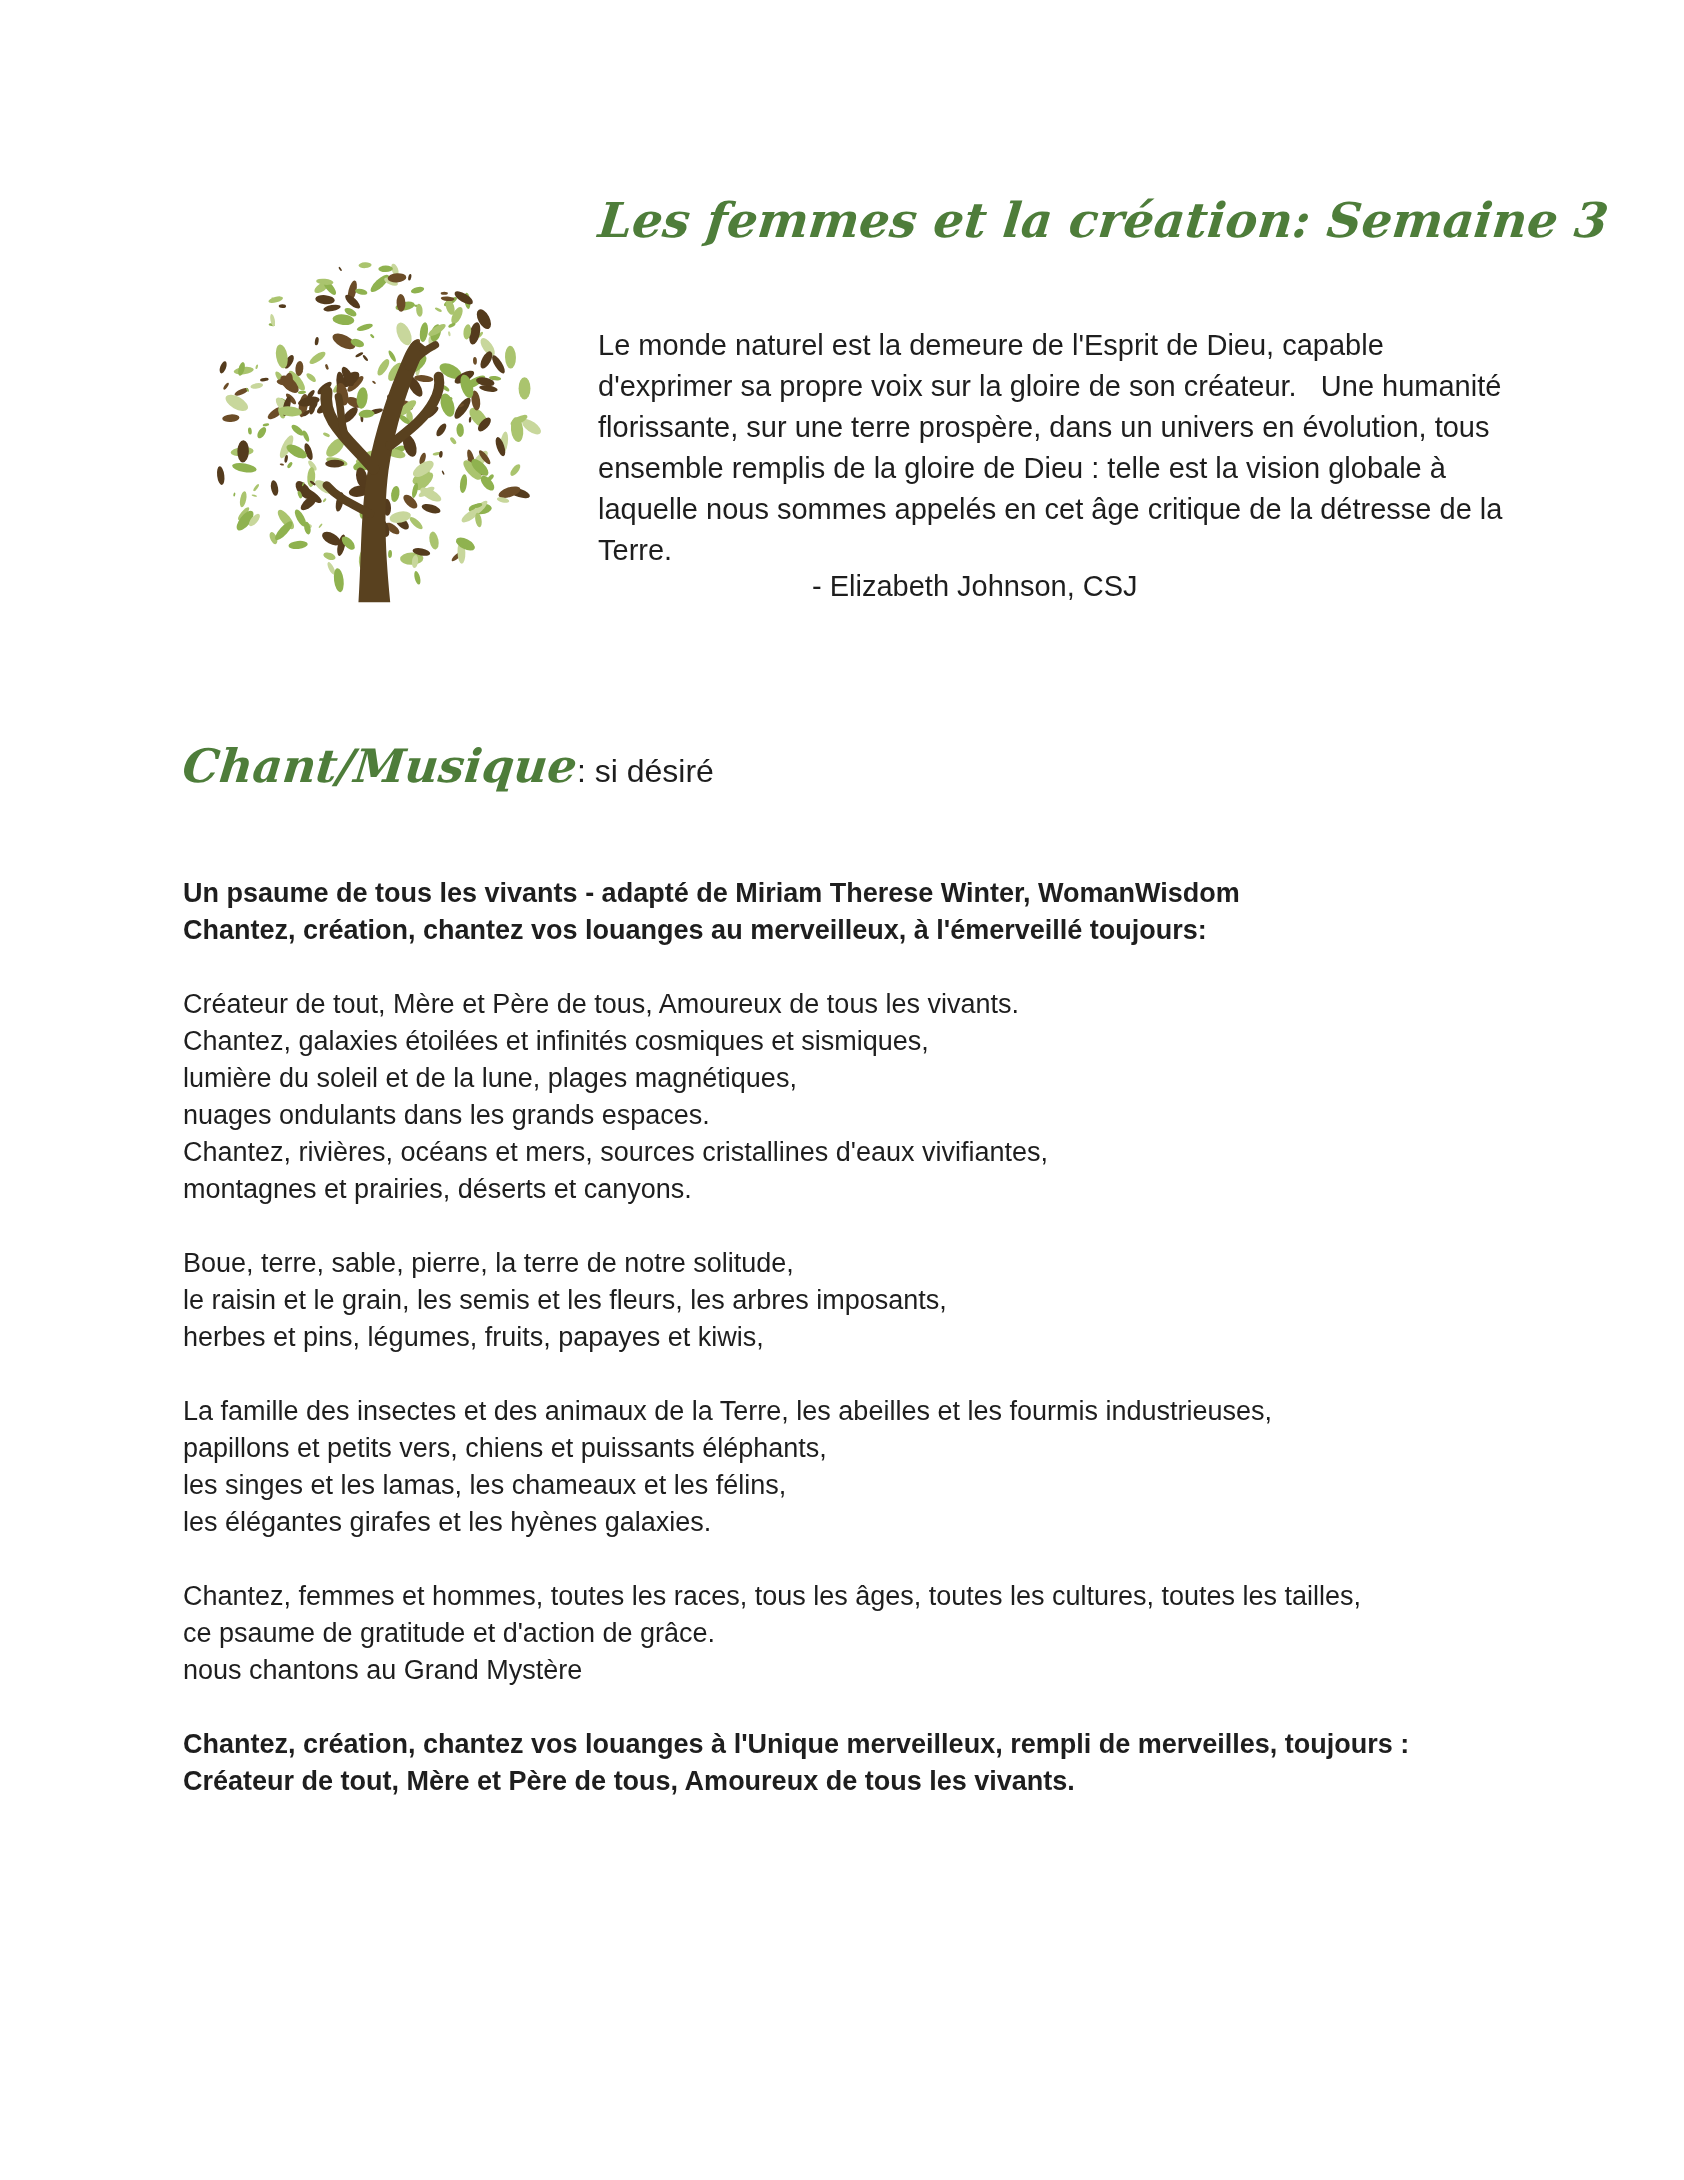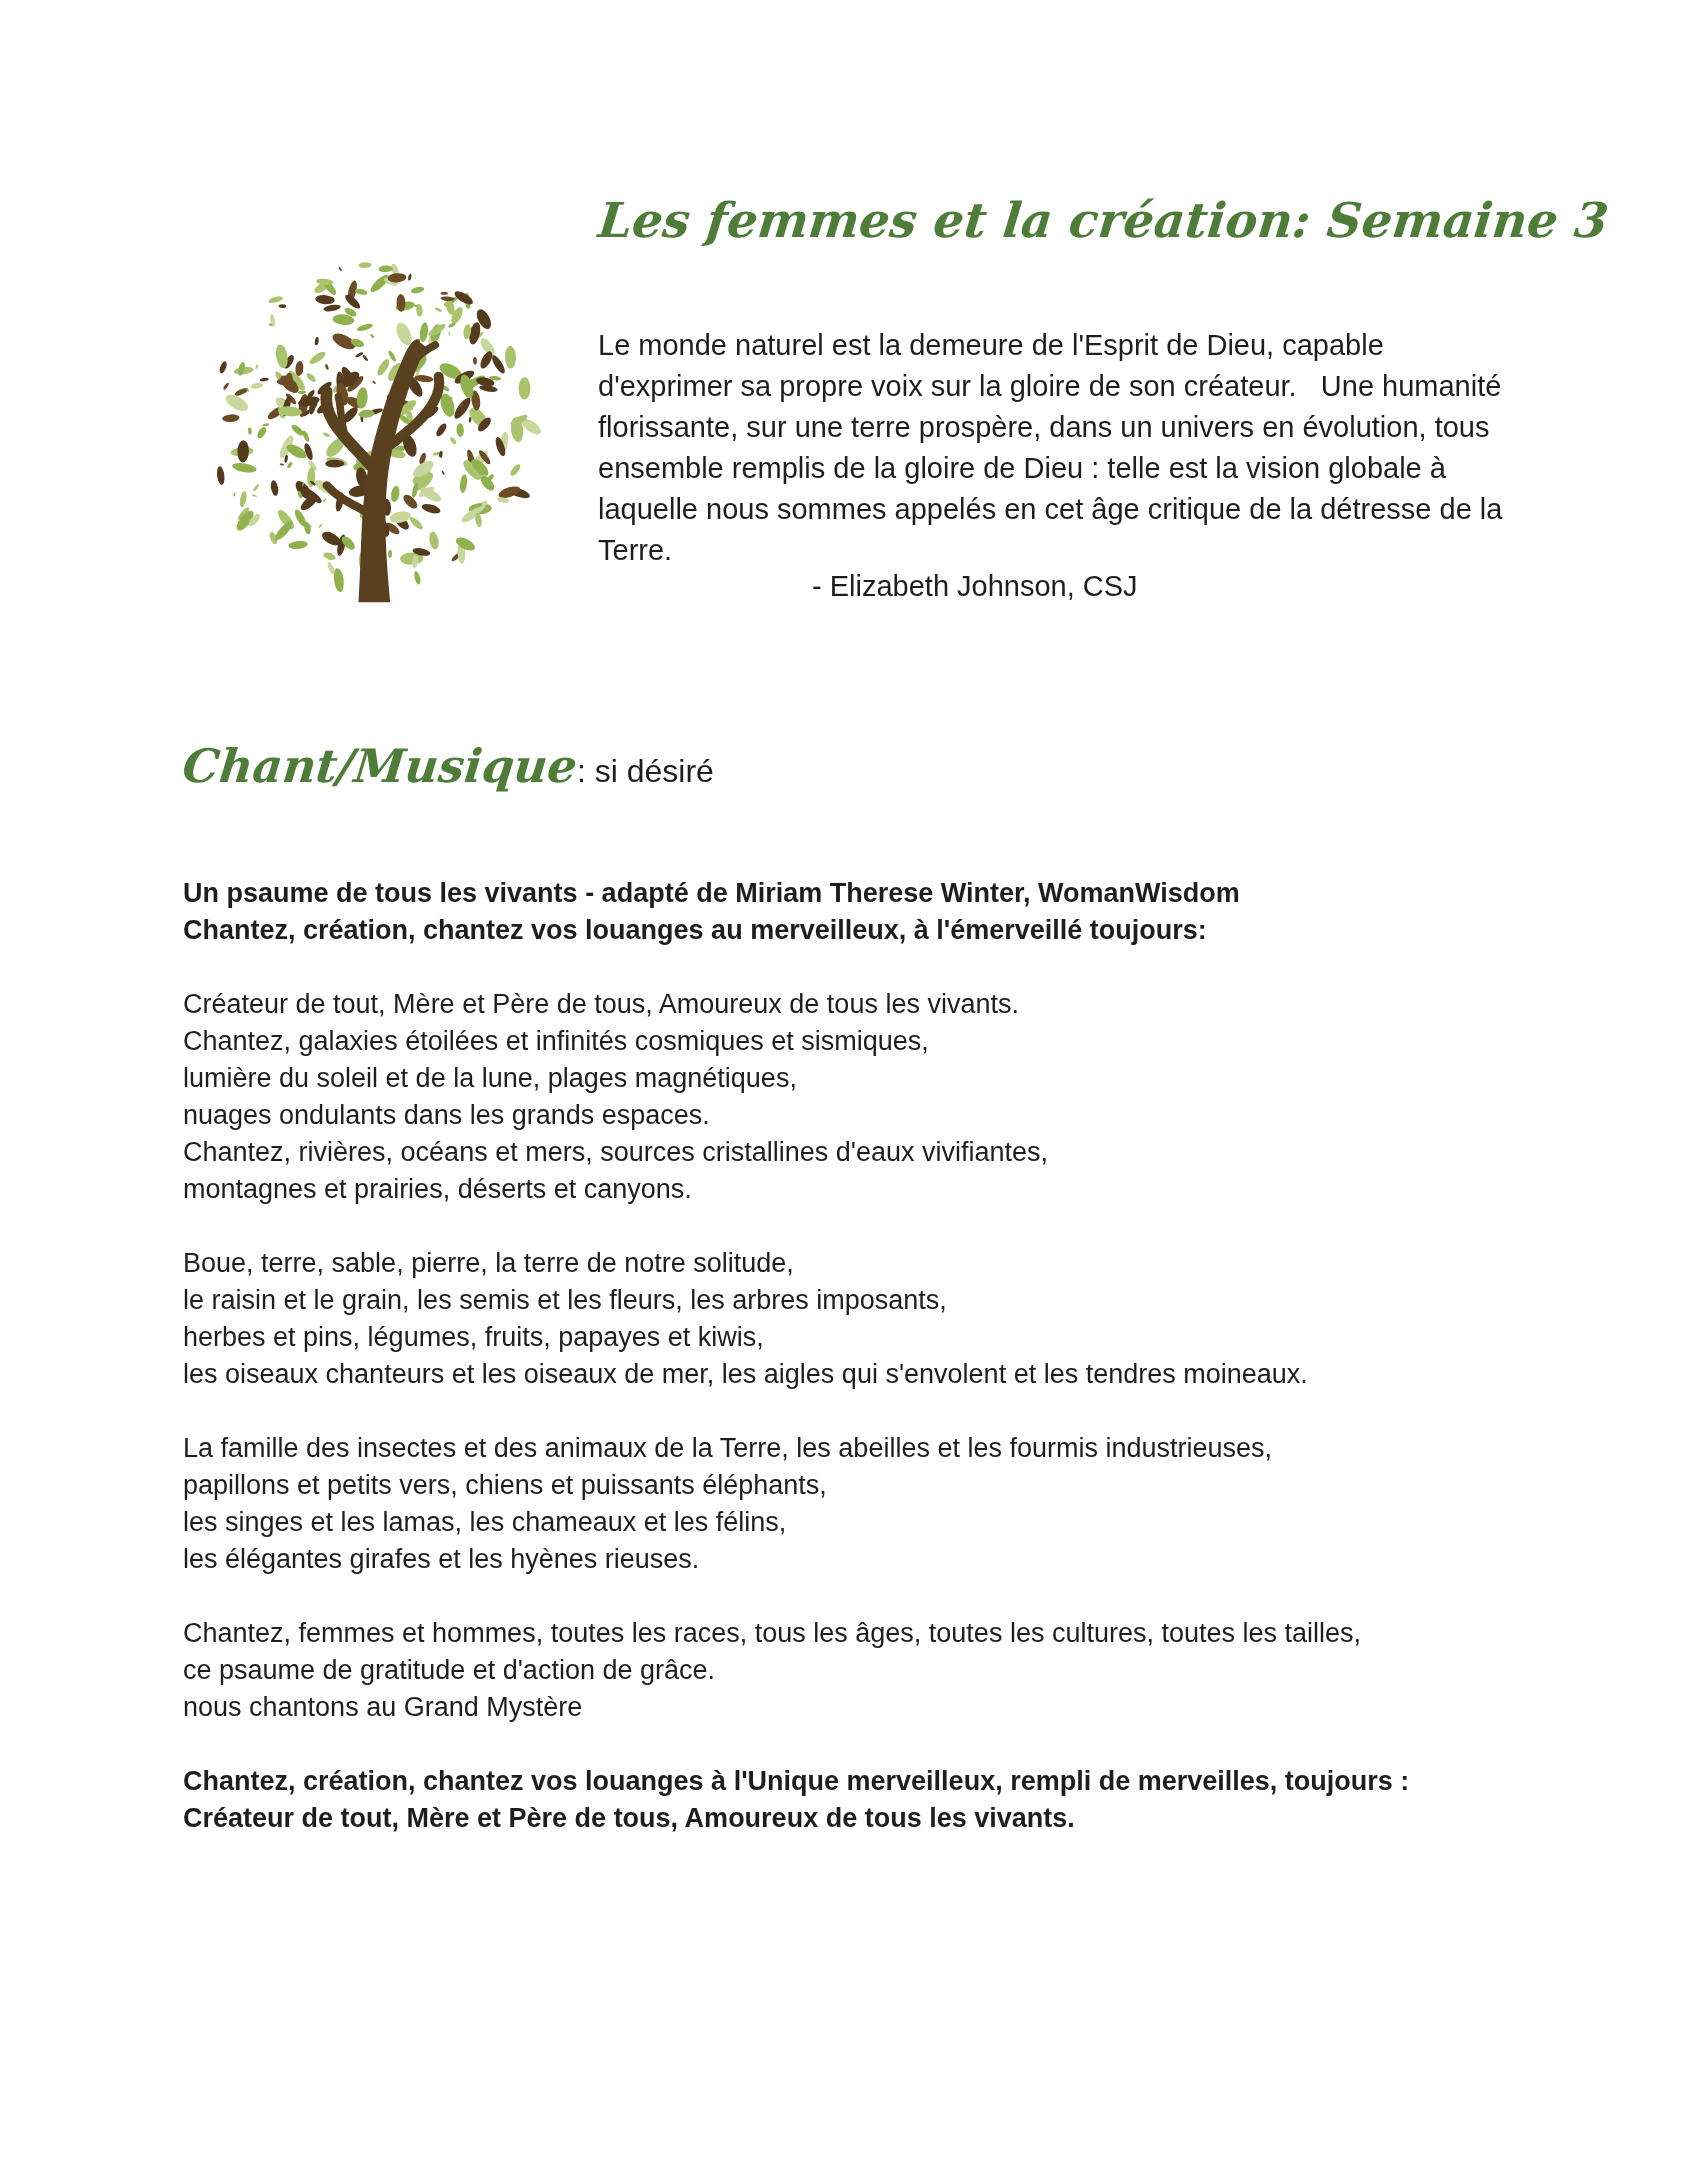--- a/index.html
+++ b/index.html
@@ -379,27 +379,26 @@
         <div class="line">Chantez, galaxies étoilées et infinités cosmiques et sismiques,</div>
         <div class="line">lumière du soleil et de la lune, plages magnétiques,</div>
         <div class="line">nuages ondulants dans les grands espaces.</div>
         <div class="line">Chantez, rivières, océans et mers, sources cristallines d'eaux vivifiantes,</div>
         <div class="line">montagnes et prairies, déserts et canyons.</div>
       </div>
     <div class="block">
         <div class="line">Boue, terre, sable, pierre, la terre de notre solitude,</div>
         <div class="line">le raisin et le grain, les semis et les fleurs, les arbres imposants,</div>
         <div class="line">herbes et pins, légumes, fruits, papayes et kiwis,</div>
-        <div class="line">les oiseaux chanteurs et les oiseaux de mer, les aigles qui s'envolent et les tendres moineaux.</div>
       </div>
     <div class="block">
         <div class="line">La famille des insectes et des animaux de la Terre, les abeilles et les fourmis industrieuses,</div>
         <div class="line">papillons et petits vers, chiens et puissants éléphants,</div>
         <div class="line">les singes et les lamas, les chameaux et les félins,</div>
-        <div class="line">les élégantes girafes et les hyènes rieuses.</div>
+        <div class="line">les élégantes girafes et les hyènes galaxies.</div>
       </div>
     <div class="block">
         <div class="line">Chantez, femmes et hommes, toutes les races, tous les âges, toutes les cultures, toutes les tailles,</div>
         <div class="line">ce psaume de gratitude et d'action de grâce.</div>
         <div class="line">nous chantons au Grand Mystère</div>
       </div>
     <div class="block bold">
         <div class="line">Chantez, création, chantez vos louanges à l'Unique merveilleux, rempli de merveilles, toujours :</div>
         <div class="line">Créateur de tout, Mère et Père de tous, Amoureux de tous les vivants.</div>
       </div>

